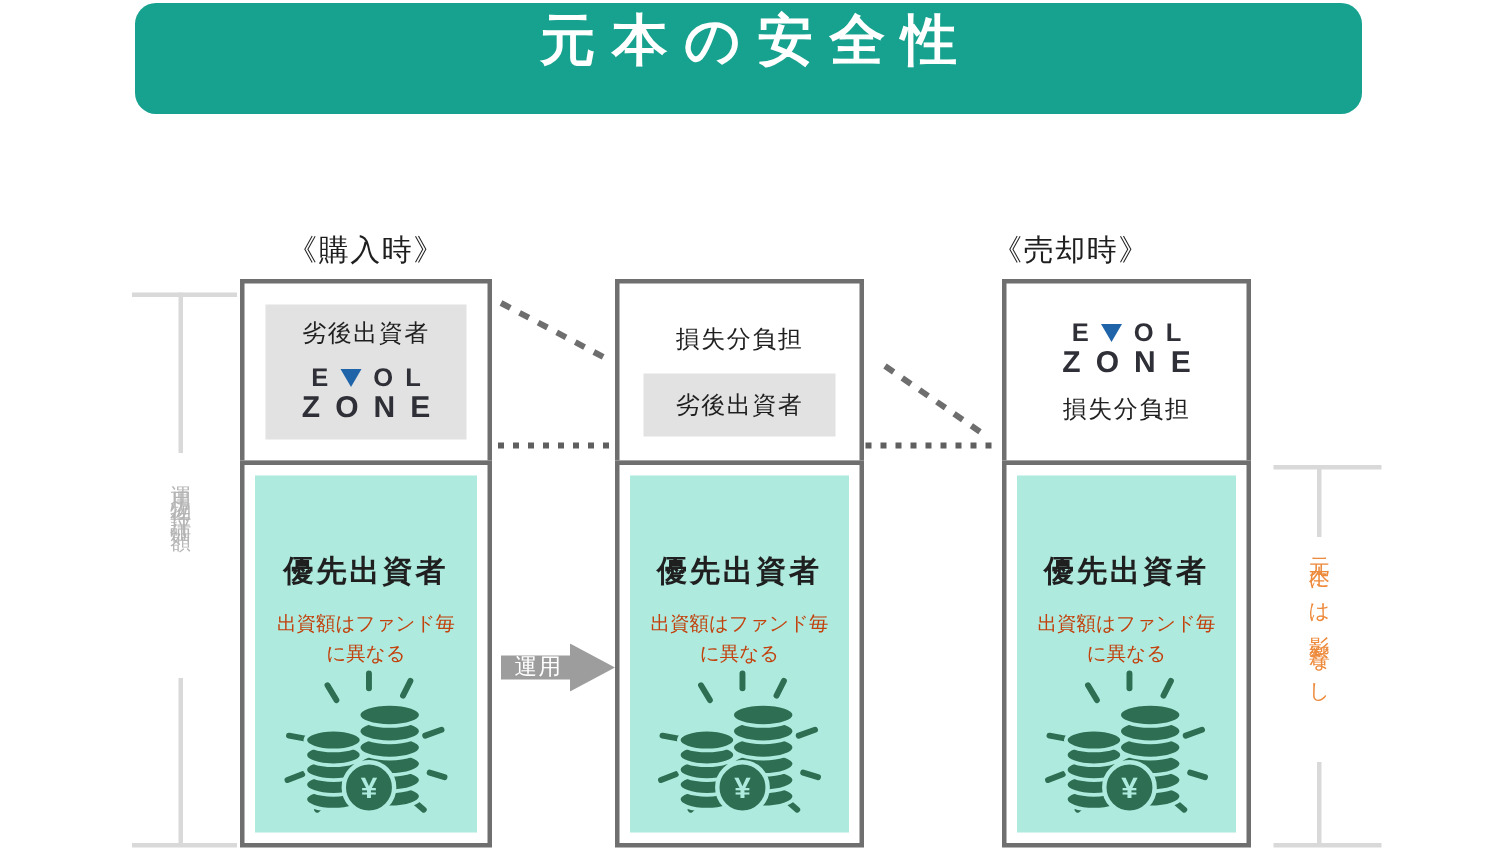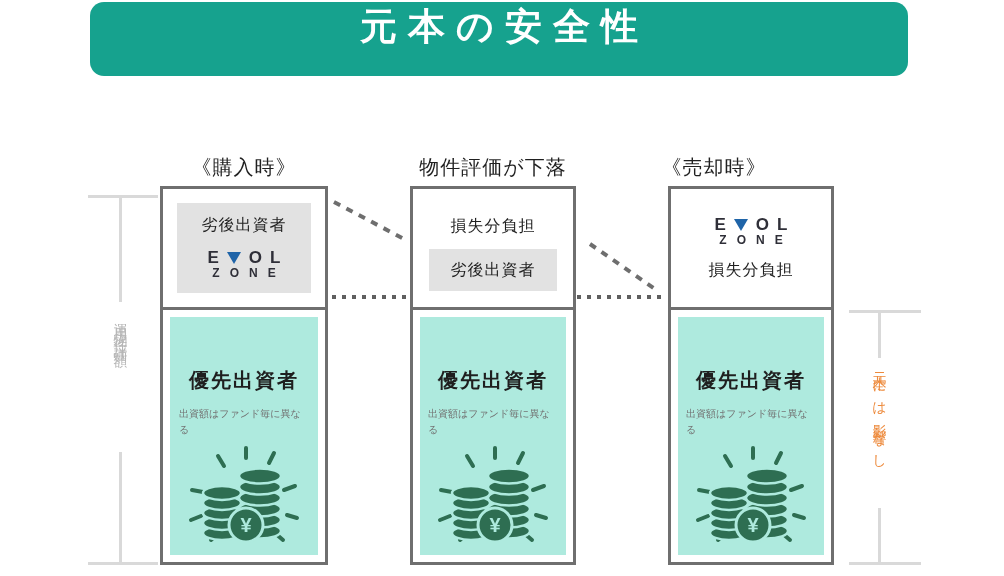--- a/index.html
+++ b/index.html
@@ -33,31 +33,31 @@
   .tbox2-top { height:46px; display:flex; align-items:center; justify-content:center; }
   .tbox2-gray { flex:1; margin:0 2px 2px 2px; background:#e2e2e2; display:flex; align-items:center; justify-content:center; }
 
   .tbox3-inner { width:100%; height:100%; display:flex; flex-direction:column; align-items:center; justify-content:space-evenly; }
 
   
   .logo { display:flex; flex-direction:column; align-items:center; line-height:1.15; }
   .logo-line1 { display:flex; align-items:center; gap:8px; font-size:17px; font-weight:bold; color:#2f2f38; }
   .logo-tri { width:0; height:0; border-left:7px solid transparent; border-right:7px solid transparent;
               border-top:12px solid #1f64a8; margin-top:1px; }
-  .logo-line2 { font-size:12px; font-weight:bold; color:#2f2f38; letter-spacing:10px; padding-left:10px; }
+  .logo-line2 { font-size:20px; font-weight:bold; color:#2f2f38; letter-spacing:10px; padding-left:10px; }
 
   
   .bbox { position:absolute; top:307px; height:258px; background:#ffffff;
           border:3px solid #6f6f6f; padding:7px; }
   .bbox1 { left:160px; width:168px; }
   .bbox2 { left:410px; width:166px; }
   .bbox3 { left:668px; width:166px; }
   .mint { width:100%; height:100%; background:#aeeade; display:flex; flex-direction:column; align-items:center; }
   .prio-title { margin-top:50px; font-size:20px; font-weight:bold; color:#1f1f1f; letter-spacing:2px;text-align:center; }
-  .prio-sub { margin-top:12px; width:130px; font-size:10px; color:#737373; line-height:1.55; }
+  .prio-sub { margin-top:12px; width:130px; font-size:13px; color:#c2410c; text-align:center; line-height:1.55; }
   .coins { margin-top:auto; margin-bottom:10px; }
 
   
   .arrow { position:absolute; top:429px; width:76px; height:32px; }
   .arrow1 { left:334px; }
   .arrow2 { left:584px; }
   .arrow svg { position:absolute; left:0; top:0; }
   .arrow-label { position:absolute; left:0; top:0; width:50px; height:32px; line-height:32px;
                  text-align:center; color:#ffffff; font-size:15px; letter-spacing:1px; }
 
@@ -74,21 +74,20 @@
 </head>
 <body>
 
 <div class="canvas">
 
   <div class="banner">
     <div class="banner-title">元本の安全性</div>
   </div>
 
   <div class="col-header h1">《購入時》</div>
-  <div class="col-header h2">物件評価が下落</div>
   <div class="col-header h3">《売却時》</div>
 
   <div class="tbox tbox1">
     <div class="gray-fill">
       <div class="box-label">劣後出資者</div>
       <div class="logo">
         <div class="logo-line1">
           <span>E</span>
           <span class="logo-tri"></span>
           <span>O</span>
@@ -223,20 +222,26 @@
           <ellipse cx="36" cy="68" rx="19" ry="7"></ellipse>
           <ellipse cx="36" cy="58" rx="19" ry="7"></ellipse>
           <ellipse cx="36" cy="48" rx="19" ry="7"></ellipse>
           <circle cx="60" cy="80" r="17" stroke-width="3"></circle>
         </g>
         <text x="60" y="87" text-anchor="middle" font-size="20" font-weight="bold" fill="#aeeade">¥</text>
       </svg>
     </div>
   </div>
 
+  <div class="arrow arrow1">
+    <svg width="76" height="32" viewBox="0 0 76 32">
+      <polygon points="0,8 46,8 46,0 76,16 46,32 46,24 0,24" fill="#9d9d9d"></polygon>
+    </svg>
+    <div class="arrow-label">運用</div>
+  </div>
 
   <svg class="overlay" width="1004" height="576" viewBox="0 0 1004 576">
     <line x1="334" y1="202" x2="406" y2="240" stroke="#6e6e6e" stroke-width="4" stroke-dasharray="7 7"></line>
     <line x1="590" y1="244" x2="655" y2="289" stroke="#6e6e6e" stroke-width="4" stroke-dasharray="7 7"></line>
     <line x1="332" y1="297" x2="409" y2="297" stroke="#5f5f5f" stroke-width="4" stroke-dasharray="4 6"></line>
     <line x1="577" y1="297" x2="667" y2="297" stroke="#5f5f5f" stroke-width="4" stroke-dasharray="4 6"></line>
   </svg>
 
   <div class="hline" style="left:88px; top:195px; width:70px;"></div>
   <div class="vline" style="left:119px; top:195px; height:107px;"></div>

